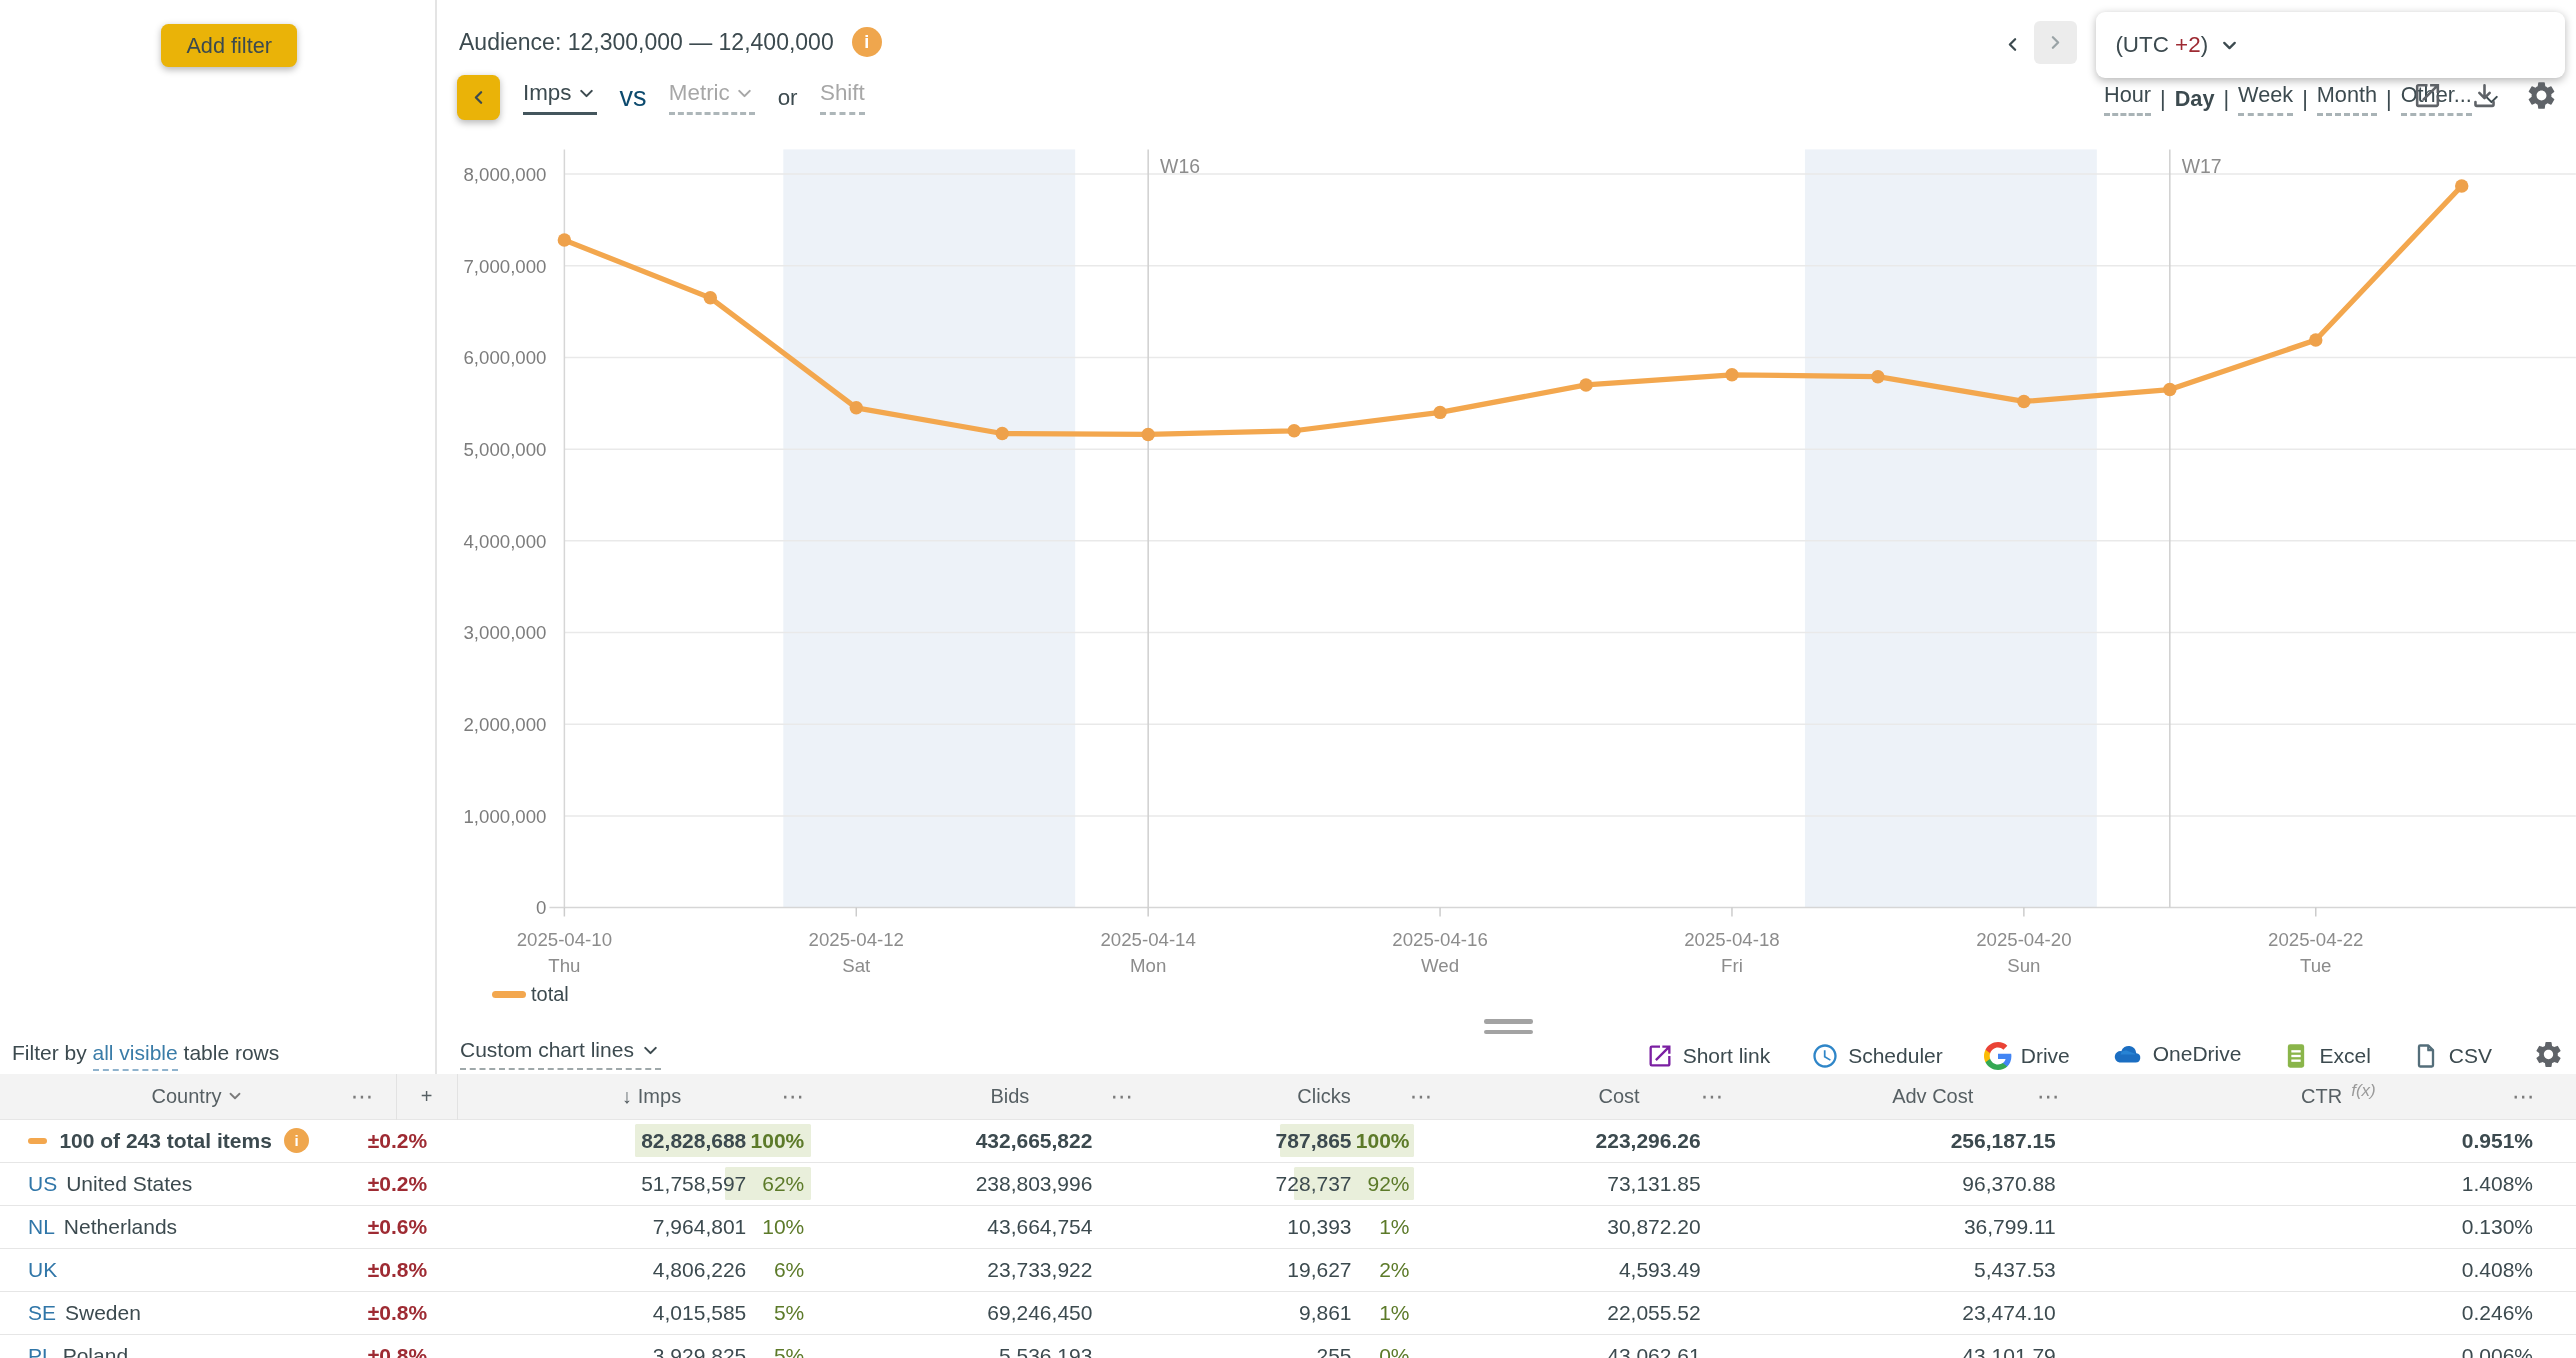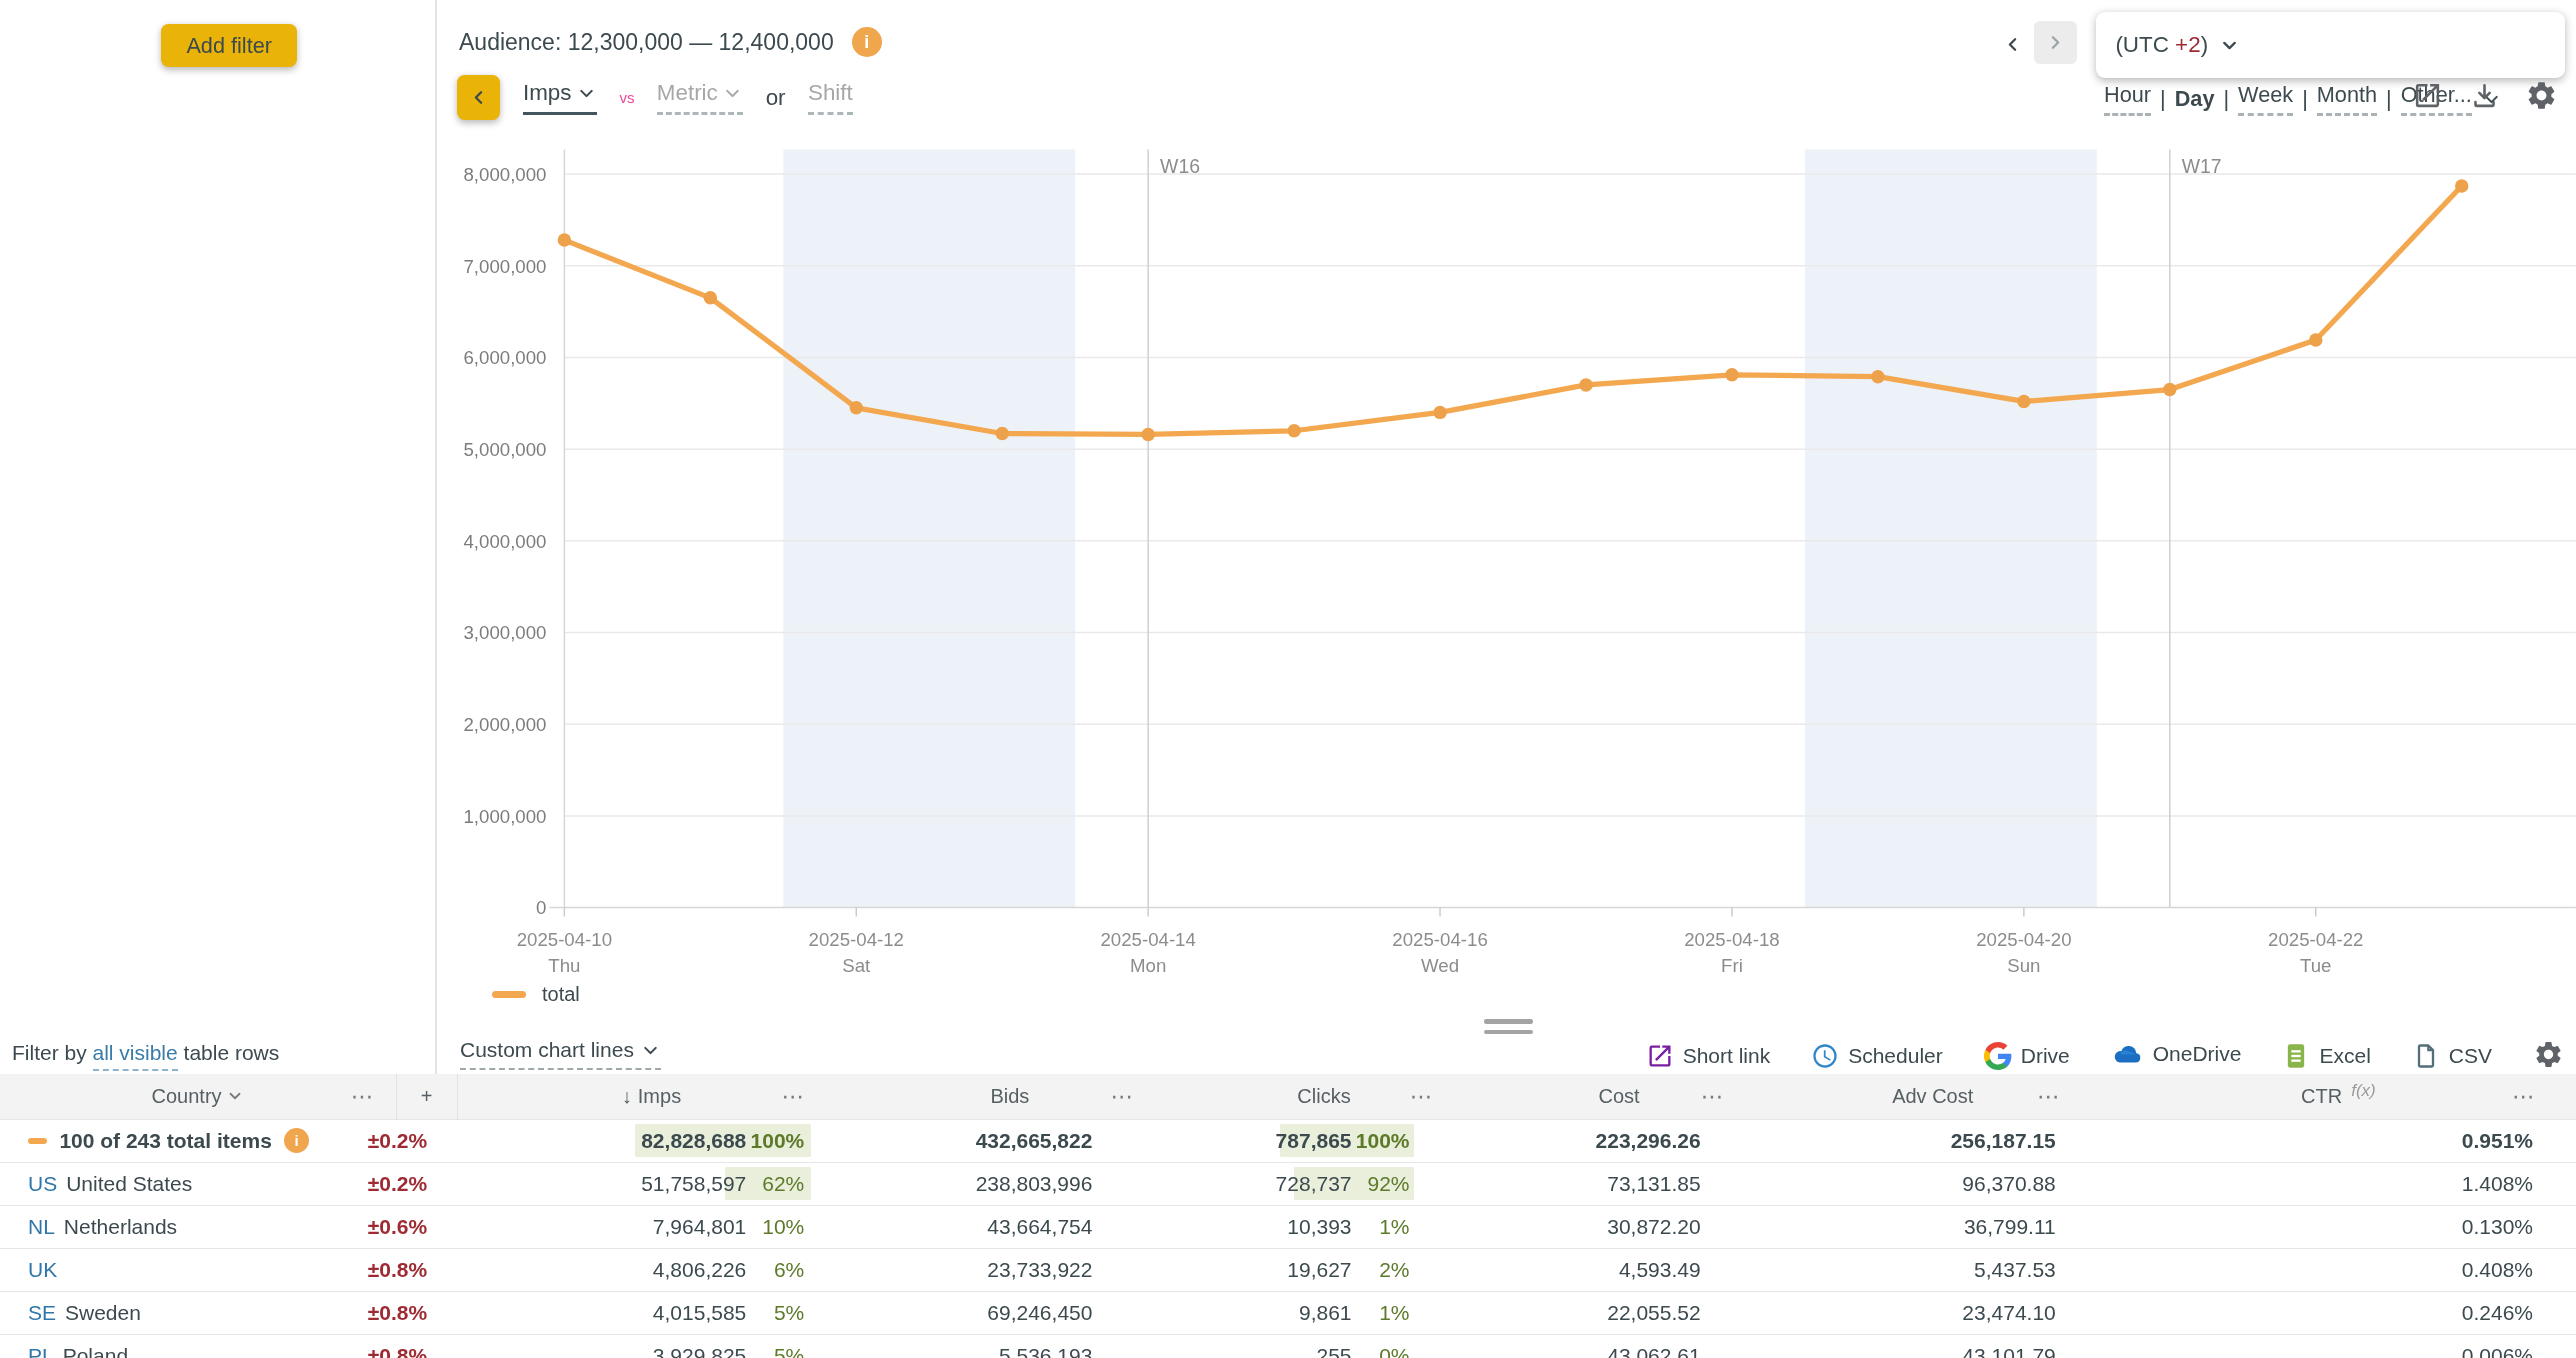--- a/index.html
+++ b/index.html
@@ -13,40 +13,40 @@
   .btn-card{background:#eab308;border:none;border-radius:7.5px;box-shadow:0 2.2px 7.5px rgba(0,0,0,.28);display:flex;align-items:center;justify-content:center;font-size:21.7px;color:#3c4a4f;cursor:pointer}
   #add-filter{left:161px;top:24px;height:43px;padding:0 25.4px}
   
   #audience{left:459px;top:27px;font-size:23px;display:flex;align-items:center;gap:18px}
   .info{width:30px;height:30px;border-radius:50%;background:#efa64d;color:#fff;display:inline-flex;align-items:center;justify-content:center;font-size:18px;font-weight:700;font-style:normal}
   #back-btn{left:457px;top:75px;width:43px;height:45px}
   #metric-bar{left:523px;top:75px;height:45px;display:flex;align-items:center;gap:22.4px;font-size:22.4px}
   .u-solid{border-bottom:3.7px solid #44565d;padding-bottom:5.2px;display:inline-flex;align-items:center;gap:4.5px}
   .u-dash{border-bottom:3px dashed #adb6b9;padding-bottom:6px;display:inline-flex;align-items:center;gap:4.5px}
   .gray{color:#a7a7a7}
-  .vslabel{color:#ec4899;font-size:15px}
+  .vslabel{color:#0c4a6e;font-size:27px}
   
   #prev-range{left:1996px;top:28px;width:33px;height:33px;background:none;box-shadow:none}
   #next-range{left:2034px;top:21px;width:43px;height:43px;background:#ececec;border-radius:6px;box-shadow:none}
   #next-range .car{color:#9aa3a6}
   #date-card{left:2096px;top:12px;width:469px;height:66px;background:#fff;border-radius:9px;box-shadow:0 2.2px 9px rgba(0,0,0,.28);display:flex;align-items:center;padding:0 19.4px}
   #date-main{flex:1;text-align:center}
   #date-range{font-size:22.4px;font-weight:700;color:#3f4c52}
   #date-rel{font-size:17px;color:#9a9a9a;margin-top:1.5px}
   #tz{font-size:22.4px;display:flex;align-items:center;gap:10.5px;white-space:nowrap}
   .red{color:#9e2b33}
   
   #gran{left:2104px;top:82px;font-size:21.7px;display:flex;align-items:center;gap:9px}
   #gran .sep{color:#3c4a4f}
   #gran .g-dash{border-bottom:3px dashed #a9b3b6;padding-bottom:5.2px}
   #gran .sel{font-weight:700}
   .hicons{top:79px;display:flex;gap:25.4px;align-items:center}
   
   #chart-wrap{left:435px;top:127px;width:2141px;height:971px}
-  #legend{left:492px;top:983px;display:flex;align-items:center;gap:16px;font-size:20px;color:#3c4a4f}
+  #legend{left:492px;top:983px;display:flex;align-items:center;gap:5px;font-size:20px;color:#3c4a4f}
   #legend .swatch{width:34px;height:6.7px;border-radius:3.7px;background:#f3a74e}
   
   #drag-handle{left:1484px;top:1019px;width:49px;cursor:row-resize}
   #drag-handle div{height:4.5px;background:#a3a3a3;border-radius:2.2px;margin-bottom:6px}
   
   #filter-by{left:12px;top:1041px;font-size:21px}
   #filter-by .blue{color:#3a7ca8;border-bottom:2.2px dashed #8fb3cd;padding-bottom:4.5px}
   #custom-lines{left:460px;top:1038px;font-size:21px;color:#3c4a4f;display:inline-flex;align-items:center;gap:6px;border-bottom:2.2px dashed #9fa8aa;padding-bottom:6px}
   #export-bar{right:12px;top:1037px;display:flex;align-items:flex-end;gap:41px;font-size:21px}
   .exp{display:flex;align-items:center;gap:9px;cursor:pointer;color:#3c4a4f}

